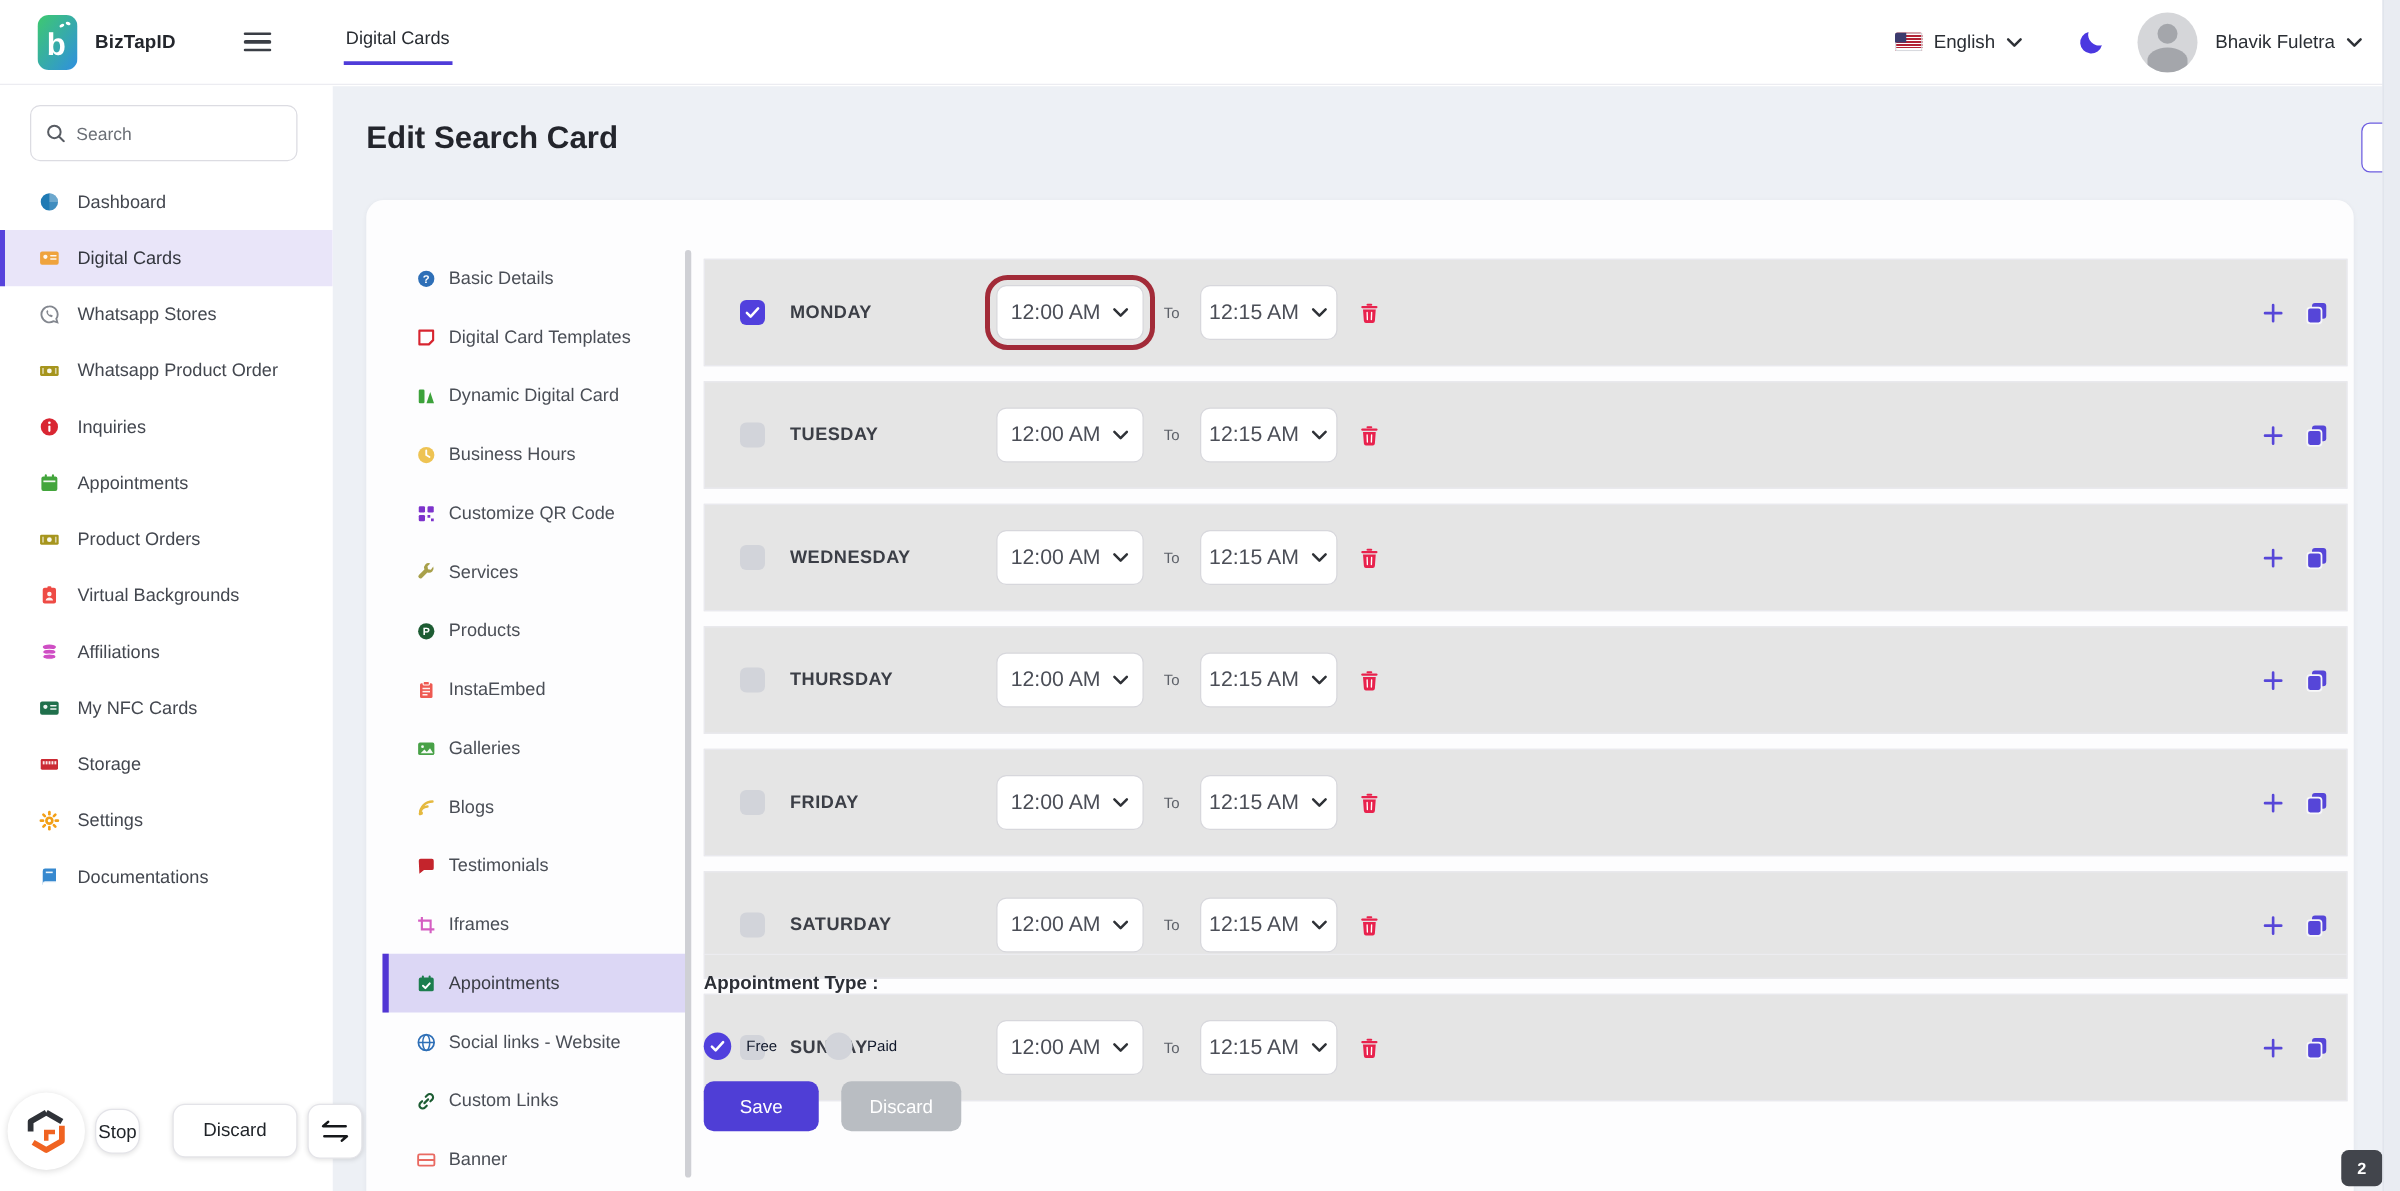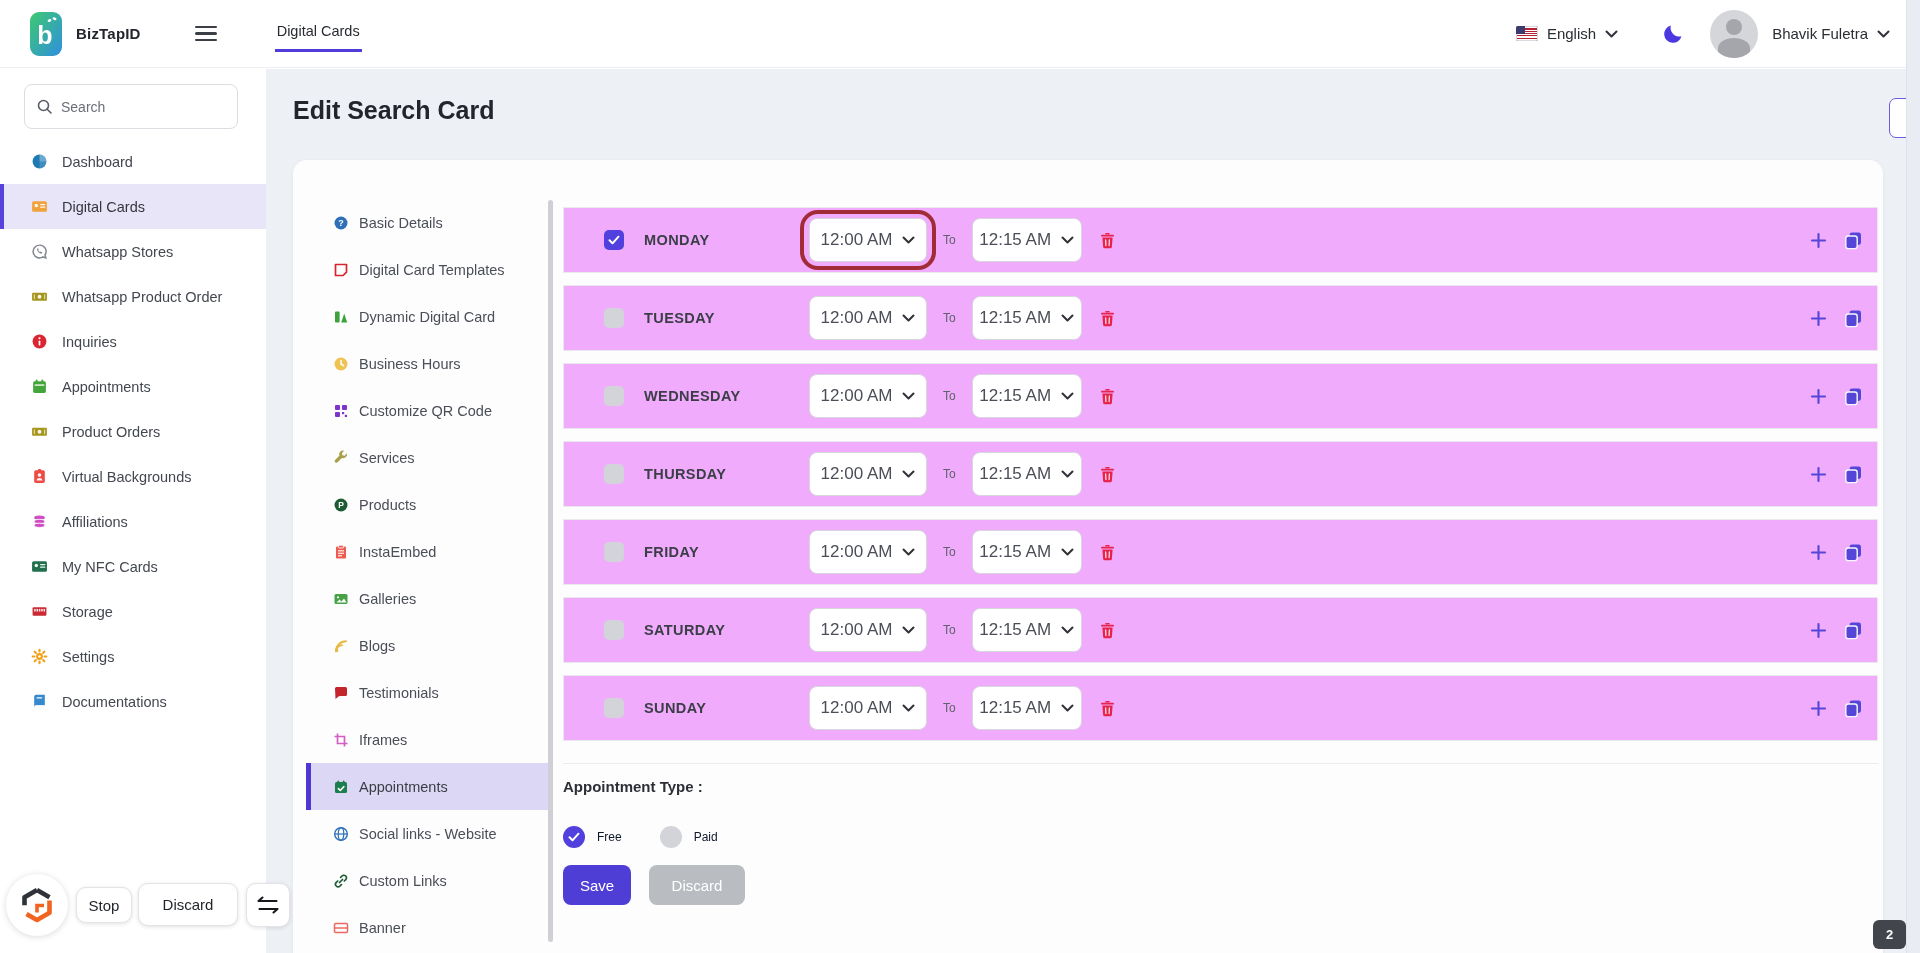--- a/index.html
+++ b/index.html
@@ -59,22 +59,22 @@
   .cn-item { height:47px; display:flex; align-items:center; padding-left:26px; cursor:pointer; }
   .cn-item .s-ic { width:17px; display:inline-flex; justify-content:center; }
   .cn-item .s-lb { margin-left:10px; font-size:14.5px; color:#4a4e56; white-space:nowrap; }
   .cn-item.active { background:#dcd7f5; border-left:5px solid #5136d4; padding-left:21px; }
   .cn-item.active .s-lb { color:#3a3d45; }
   .card-nav-scrollbar { position:absolute; left:255px; top:40px; width:5px; height:742px;
     background:#cfd0d5; border-radius:3px; }
 
   
   .rows { position:absolute; left:270px; top:47px; width:1315px; }
-  .day-row { height:66px; margin-bottom:12px; background:#f0abfc; border:1px solid #e9e9ee;
-    display:flex; align-items:center; padding-left:40px; }
+  .day-row { height:86px; margin-bottom:12px; background:#e5e5e5; border:1px solid #e9e9ee;
+    display:flex; align-items:center; padding-left:28px; }
   .cb { width:20px; height:20px; border-radius:5px; background:#d2d4da; display:inline-flex;
     align-items:center; justify-content:center; cursor:pointer; flex:0 0 auto; }
   .cb.checked { background:#5140dd; }
   .day-label { margin-left:20px; width:165px; font-size:14.5px; font-weight:700; letter-spacing:.4px;
     color:#3b3e46; }
   .sel-wrap { position:relative; }
   .select { height:44px; background:#fff; border:1px solid #d7d7dc; border-radius:8px;
     display:inline-flex; align-items:center; justify-content:center; gap:10px; font-size:17px;
     color:#4b4e57; cursor:pointer; font-family:"Liberation Sans",sans-serif; }
   .select.from { width:118px; }
@@ -90,31 +90,31 @@
   .appt-label { position:absolute; left:270px; top:618px; font-size:15px; font-weight:700; color:#2c2f36; }
   .radios { position:absolute; left:270px; top:666px; display:flex; align-items:center; gap:38px; }
   .radio { display:flex; align-items:center; gap:12px; cursor:pointer; }
   .r-circle { width:22px; height:22px; border-radius:50%; background:#d2d4da; display:inline-flex;
     align-items:center; justify-content:center; }
   .radio.selected .r-circle { background:#5140dd; }
   .r-lb { font-size:12px; color:#0f172a; }
   .btns { position:absolute; left:270px; top:705px; display:flex; gap:18px; }
   .btn { height:40px; border:none; border-radius:8px; color:#fff; font-size:15px; cursor:pointer;
     font-family:"Liberation Sans",sans-serif; }
-  .btn.save { width:68px; background:#4f3ed6; }
+  .btn.save { width:92px; background:#4f3ed6; }
   .btn.discard { width:96px; background:#b9bdc2; }
 
   
   .ovl-circle { position:absolute; left:6px; top:874px; width:62px; height:62px; border-radius:50%;
     background:#fff; box-shadow:0 1px 6px rgba(0,0,0,.15); display:flex; align-items:center;
     justify-content:center; z-index:9; cursor:pointer; }
   .ovl-btn { position:absolute; background:#fff; border:1px solid #e3e3e8; border-radius:10px;
     box-shadow:0 1px 4px rgba(0,0,0,.12); font-size:15px; color:#1f2328; cursor:pointer; z-index:9;
     font-family:"Liberation Sans",sans-serif; }
-  .ovl-stop { left:76px; top:887px; width:56px; height:36px; }
+  .ovl-stop { left:76px; top:887px; width:36px; height:36px;border-radius:14px; }
   .ovl-discard { left:138px; top:883px; width:100px; height:43px; }
   .ovl-swap { left:246px; top:883px; width:44px; height:44px; display:flex; align-items:center; justify-content:center; }
 
   .badge-2 { position:absolute; left:1873px; top:920px; width:33px; height:29px; background:#42454c;
     border-radius:6px; color:#fff; font-size:13px; font-weight:700; display:flex; align-items:center;
     justify-content:center; z-index:9; cursor:pointer; }
 
   .scroll-track { position:absolute; right:0; top:0; width:14px; height:953px; background:#e9ecf2;
     border-left:1px solid #dee2ea; z-index:10; }
 </style>

